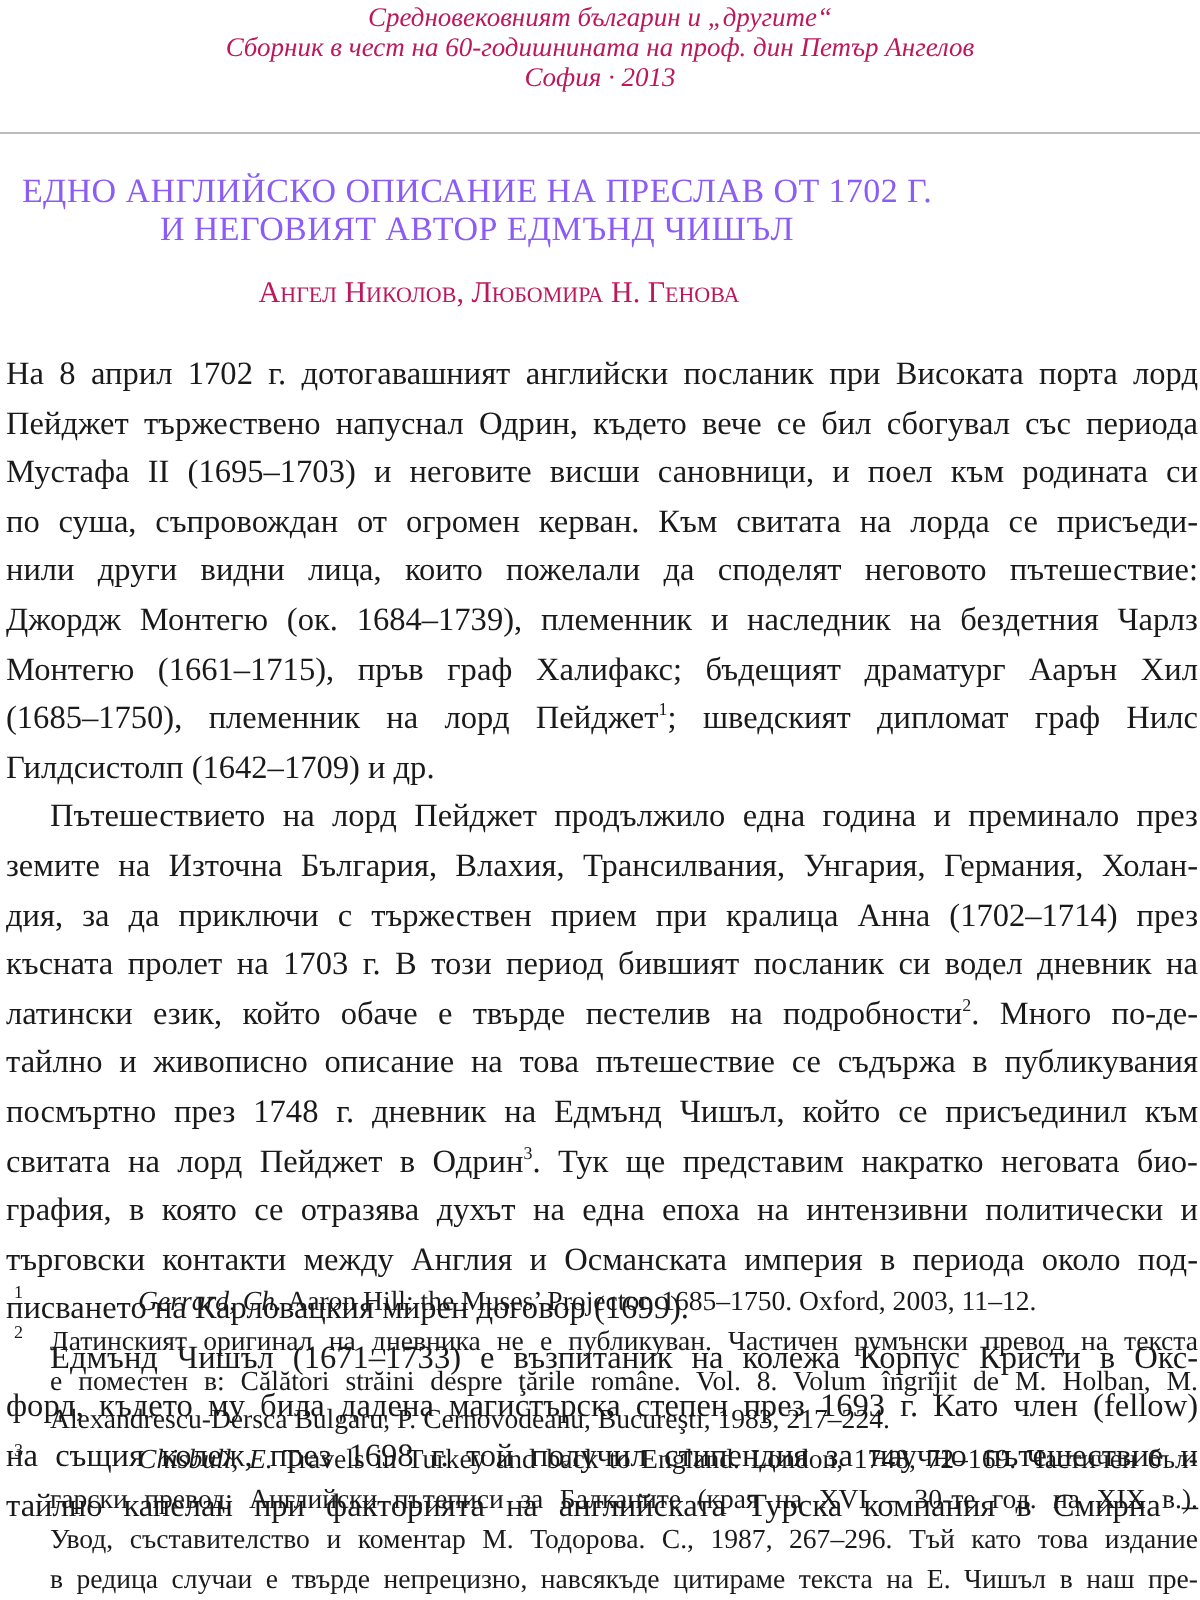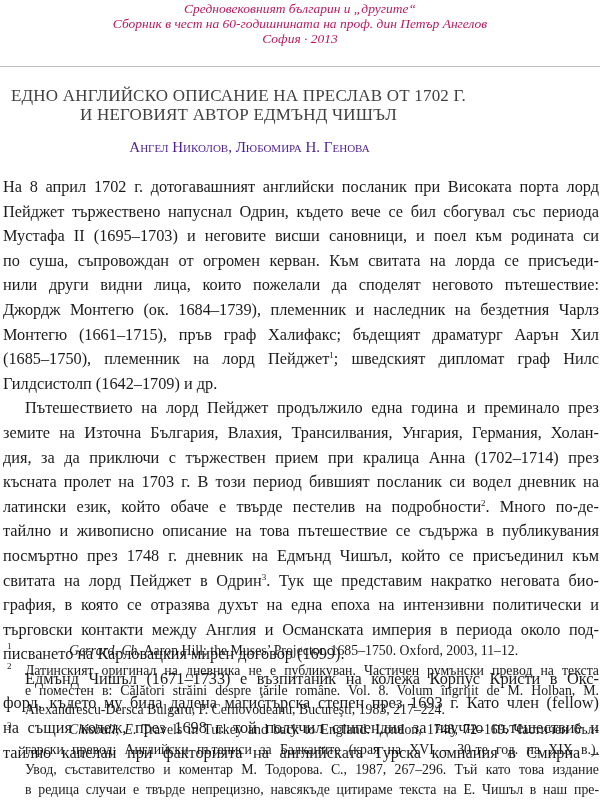--- a/index.html
+++ b/index.html
@@ -2,23 +2,23 @@
 <html><head>
 <meta charset="utf-8">
 <style>
   html, body { margin:0; padding:0; background:#ffffff; }
   body { width:600px; height:800px; overflow:hidden; position:relative;
          font-family:"Liberation Serif","DejaVu Serif",serif; color:#1a1a1a; }
   .header { position:absolute; top:1px; left:0; width:600px; text-align:center;
             font-style:italic; font-size:13.5px; line-height:15px; color:#be185d; }
   .rule { position:absolute; top:66px; left:0; width:600px; height:1px; background:#bdbdbd; }
   .title { position:absolute; top:87px; left:0; width:477px; text-align:center;
-           font-size:17px; line-height:18.5px; letter-spacing:0.2px; color:#404040; }
+           font-size:17px; line-height:18.5px; letter-spacing:0.2px; color:#8b5cf6; }
   .authors { position:absolute; top:139px; left:0; width:499px; text-align:center;
-             font-size:15px; font-variant:small-caps; color:#4c1d95; }
+             font-size:15px; font-variant:small-caps; color:#be185d; }
   .body { position:absolute; top:175px; left:3px; width:596px; font-size:16.3px;
           line-height:24.6px; text-align:justify; }
   .body p { margin:0; }
   .body p.indent { text-indent:22px; }
   .line { display:block; text-align:justify; text-align-last:justify; white-space:nowrap; }
   .line.last { text-align-last:left; }
   sup { font-size:9px; line-height:0; vertical-align:super; }
   .footnotes { position:absolute; top:641px; left:3px; width:596px; font-size:13.8px;
                line-height:19.8px; }
   .fn { position:relative; padding-left:22px; }

